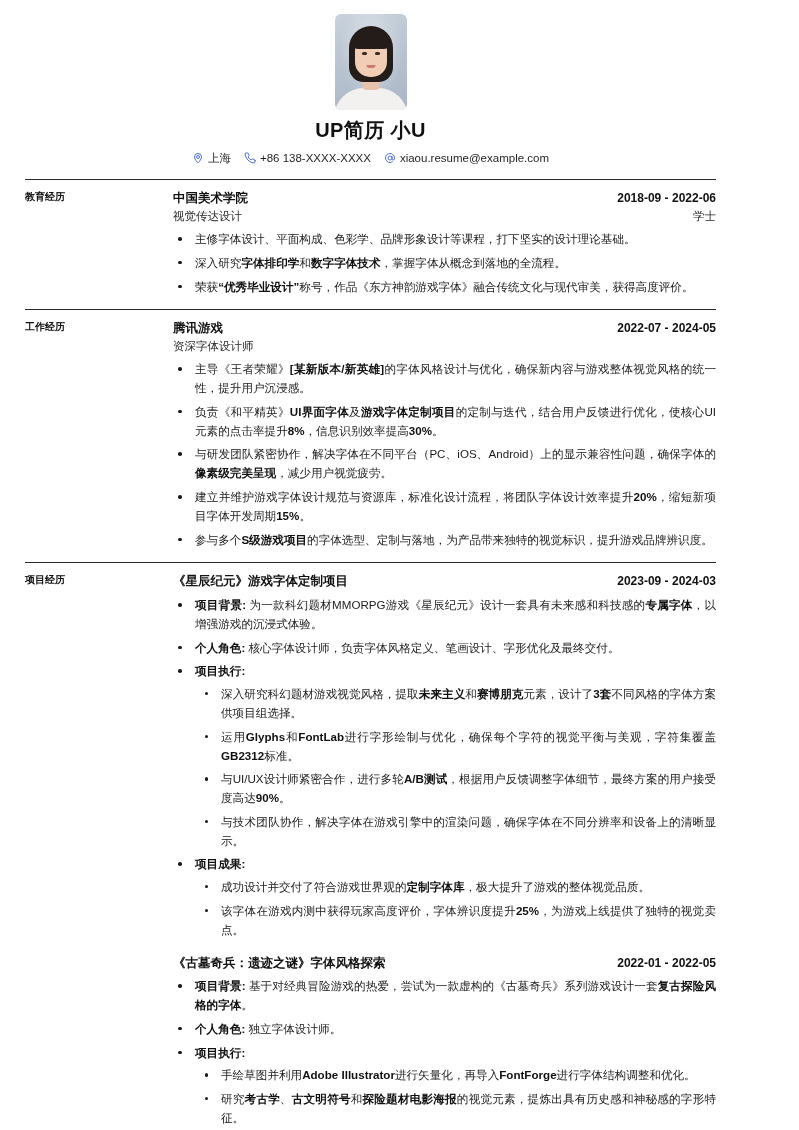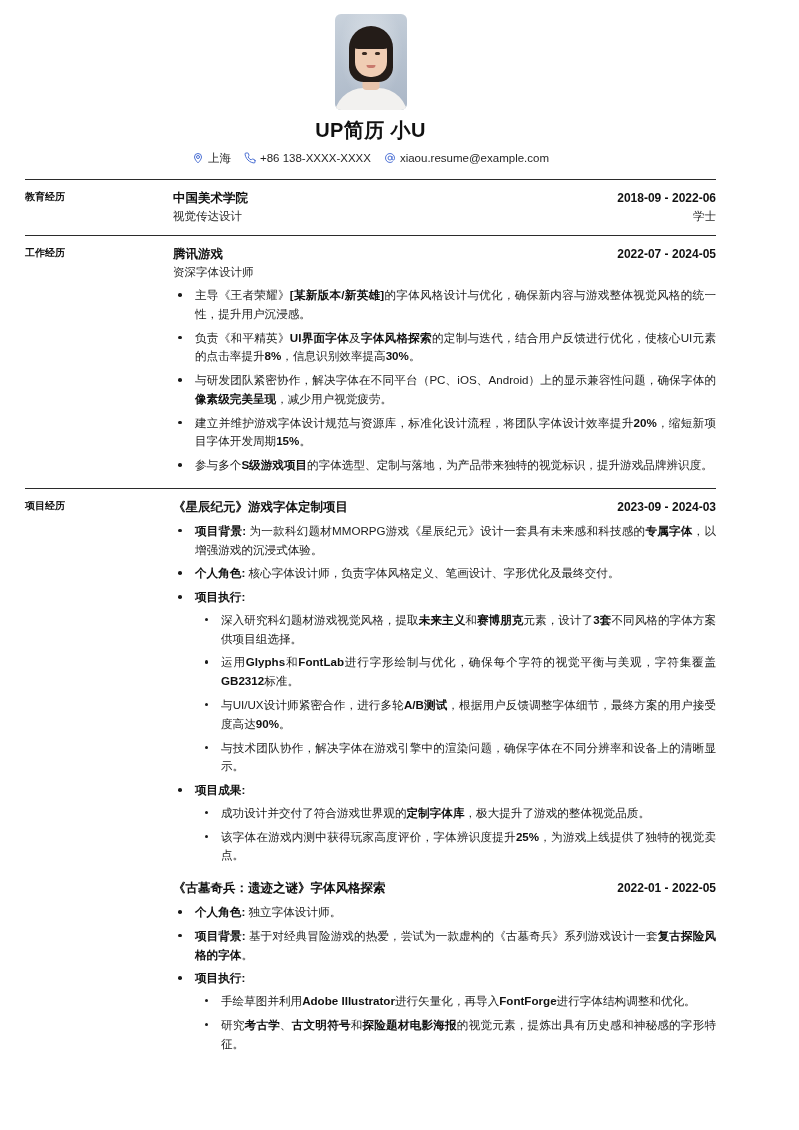--- a/index.html
+++ b/index.html
@@ -271,38 +271,43 @@
         <div class="sec-body">
           <div class="entry">
             <div class="entry-row">
               <div class="entry-title">中国美术学院</div>
               <div class="entry-date">2018-09 - 2022-06</div>
             </div>
             <div class="entry-row">
               <div class="entry-sub">视觉传达设计</div>
               <div class="entry-sub-right">学士</div>
             </div>
+            <ul class="blist">
+              <li><span>主修字体设计、平面构成、色彩学、品牌形象设计等课程，打下坚实的设计理论基础。</span></li>
+              <li><span>深入研究<b>字体排印学</b>和<b>数字字体技术</b>，掌握字体从概念到落地的全流程。</span></li>
+              <li><span>荣获<b>“优秀毕业设计”</b>称号，作品《东方神韵游戏字体》融合传统文化与现代审美，获得高度评价。</span></li>
+            </ul>
           </div>
         </div>
       </div>
       <div class="section">
         <div class="sec-label">工作经历</div>
         <div class="sec-body">
           <div class="entry">
             <div class="entry-row">
               <div class="entry-title">腾讯游戏</div>
               <div class="entry-date">2022-07 - 2024-05</div>
             </div>
             <div class="entry-row">
               <div class="entry-sub">资深字体设计师</div>
               <div class="entry-sub-right"></div>
             </div>
             <ul class="blist">
               <li><span>主导《王者荣耀》<b>[某新版本/新英雄]</b>的字体风格设计与优化，确保新内容与游戏整体视觉风格的统一性，提升用户沉浸感。</span></li>
-              <li><span>负责《和平精英》<b>UI界面字体</b>及<b>字体风格探索</b>的定制与迭代，结合用户反馈进行优化，使核心UI元素的点击率提升<b>8%</b>，信息识别效率提高<b>30%</b>。</span></li>
+              <li><span>负责《和平精英》<b>UI界面字体</b>及<b>游戏字体定制项目</b>的定制与迭代，结合用户反馈进行优化，使核心UI元素的点击率提升<b>8%</b>，信息识别效率提高<b>30%</b>。</span></li>
               <li><span>与研发团队紧密协作，解决字体在不同平台（PC、iOS、Android）上的显示兼容性问题，确保字体的<b>像素级完美呈现</b>，减少用户视觉疲劳。</span></li>
               <li><span>建立并维护游戏字体设计规范与资源库，标准化设计流程，将团队字体设计效率提升<b>20%</b>，缩短新项目字体开发周期<b>15%</b>。</span></li>
               <li><span>参与多个<b>S级游戏项目</b>的字体选型、定制与落地，为产品带来独特的视觉标识，提升游戏品牌辨识度。</span></li>
             </ul>
           </div>
         </div>
       </div>
       <div class="section">
         <div class="sec-label">项目经历</div>
         <div class="sec-body">
@@ -325,22 +330,22 @@
                   <li><span>该字体在游戏内测中获得玩家高度评价，字体辨识度提升<b>25%</b>，为游戏上线提供了独特的视觉卖点。</span></li>
                 </ul></li>
             </ul>
           </div>
           <div class="entry">
             <div class="entry-row">
               <div class="entry-title">《古墓奇兵：遗迹之谜》字体风格探索</div>
               <div class="entry-date">2022-01 - 2022-05</div>
             </div>
             <ul class="blist">
+              <li><span><span class="lead">项目背景:</span> 基于对经典冒险游戏的热爱，尝试为一款虚构的《古墓奇兵》系列游戏设计一套<b>复古探险风格的字体</b>。</span></li>
               <li><span><span class="lead">个人角色:</span> 独立字体设计师。</span></li>
-              <li><span><span class="lead">项目背景:</span> 基于对经典冒险游戏的热爱，尝试为一款虚构的《古墓奇兵》系列游戏设计一套<b>复古探险风格的字体</b>。</span></li>
               <li><span><span class="lead">项目执行:</span></span><ul class="blist">
                   <li><span>手绘草图并利用<b>Adobe Illustrator</b>进行矢量化，再导入<b>FontForge</b>进行字体结构调整和优化。</span></li>
                   <li><span>研究<b>考古学</b>、<b>古文明符号</b>和<b>探险题材电影海报</b>的视觉元素，提炼出具有历史感和神秘感的字形特征。</span></li>
                 </ul></li>
             </ul>
           </div>
         </div>
       </div>
     </div>
 

